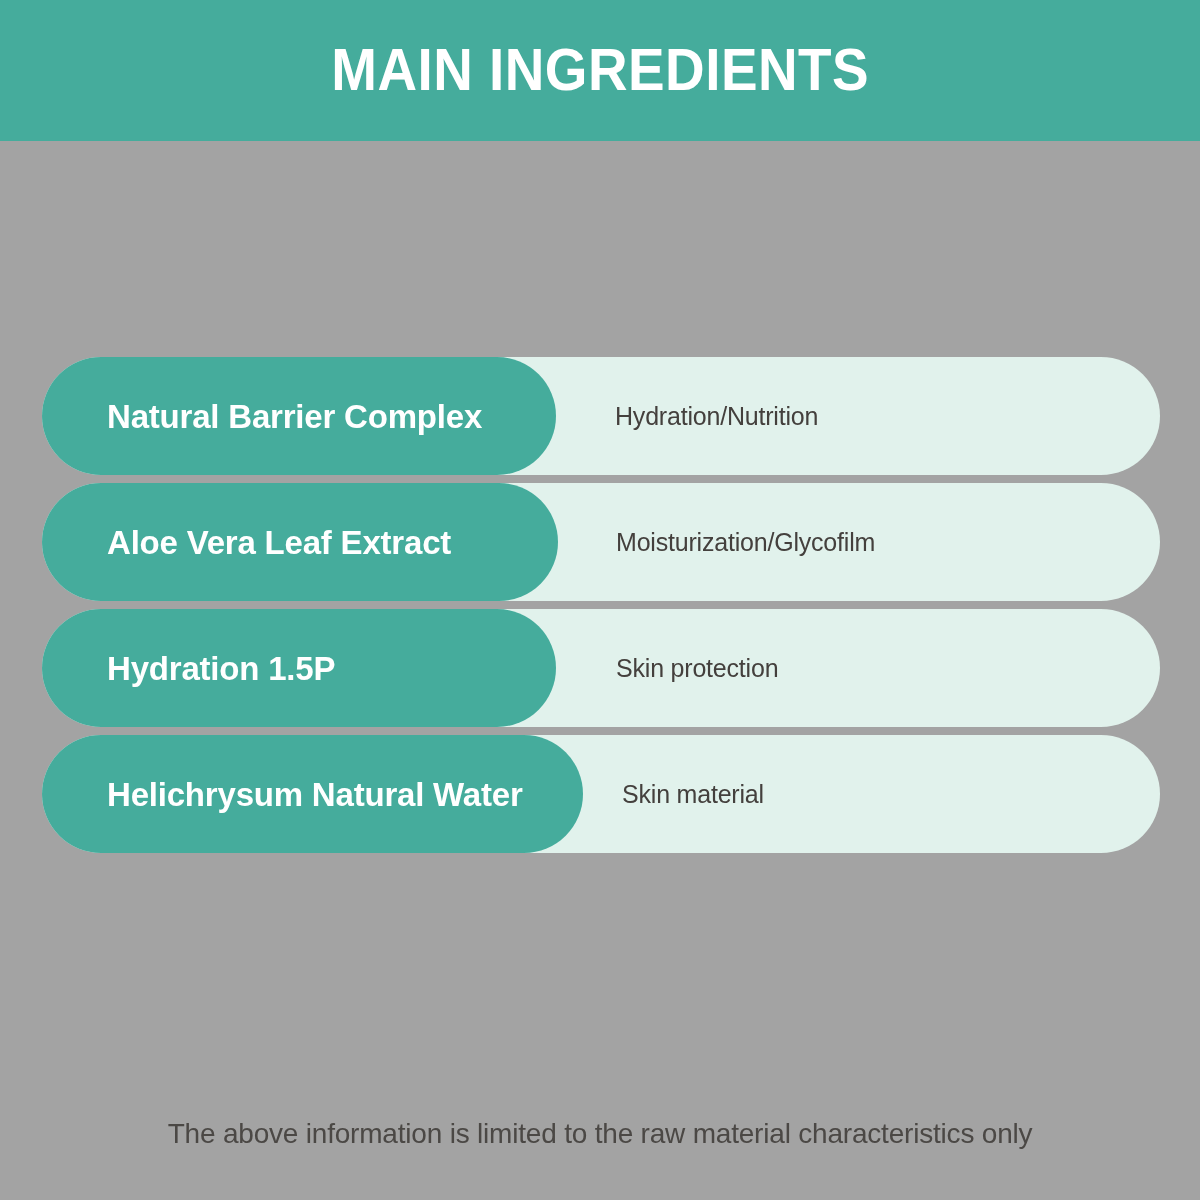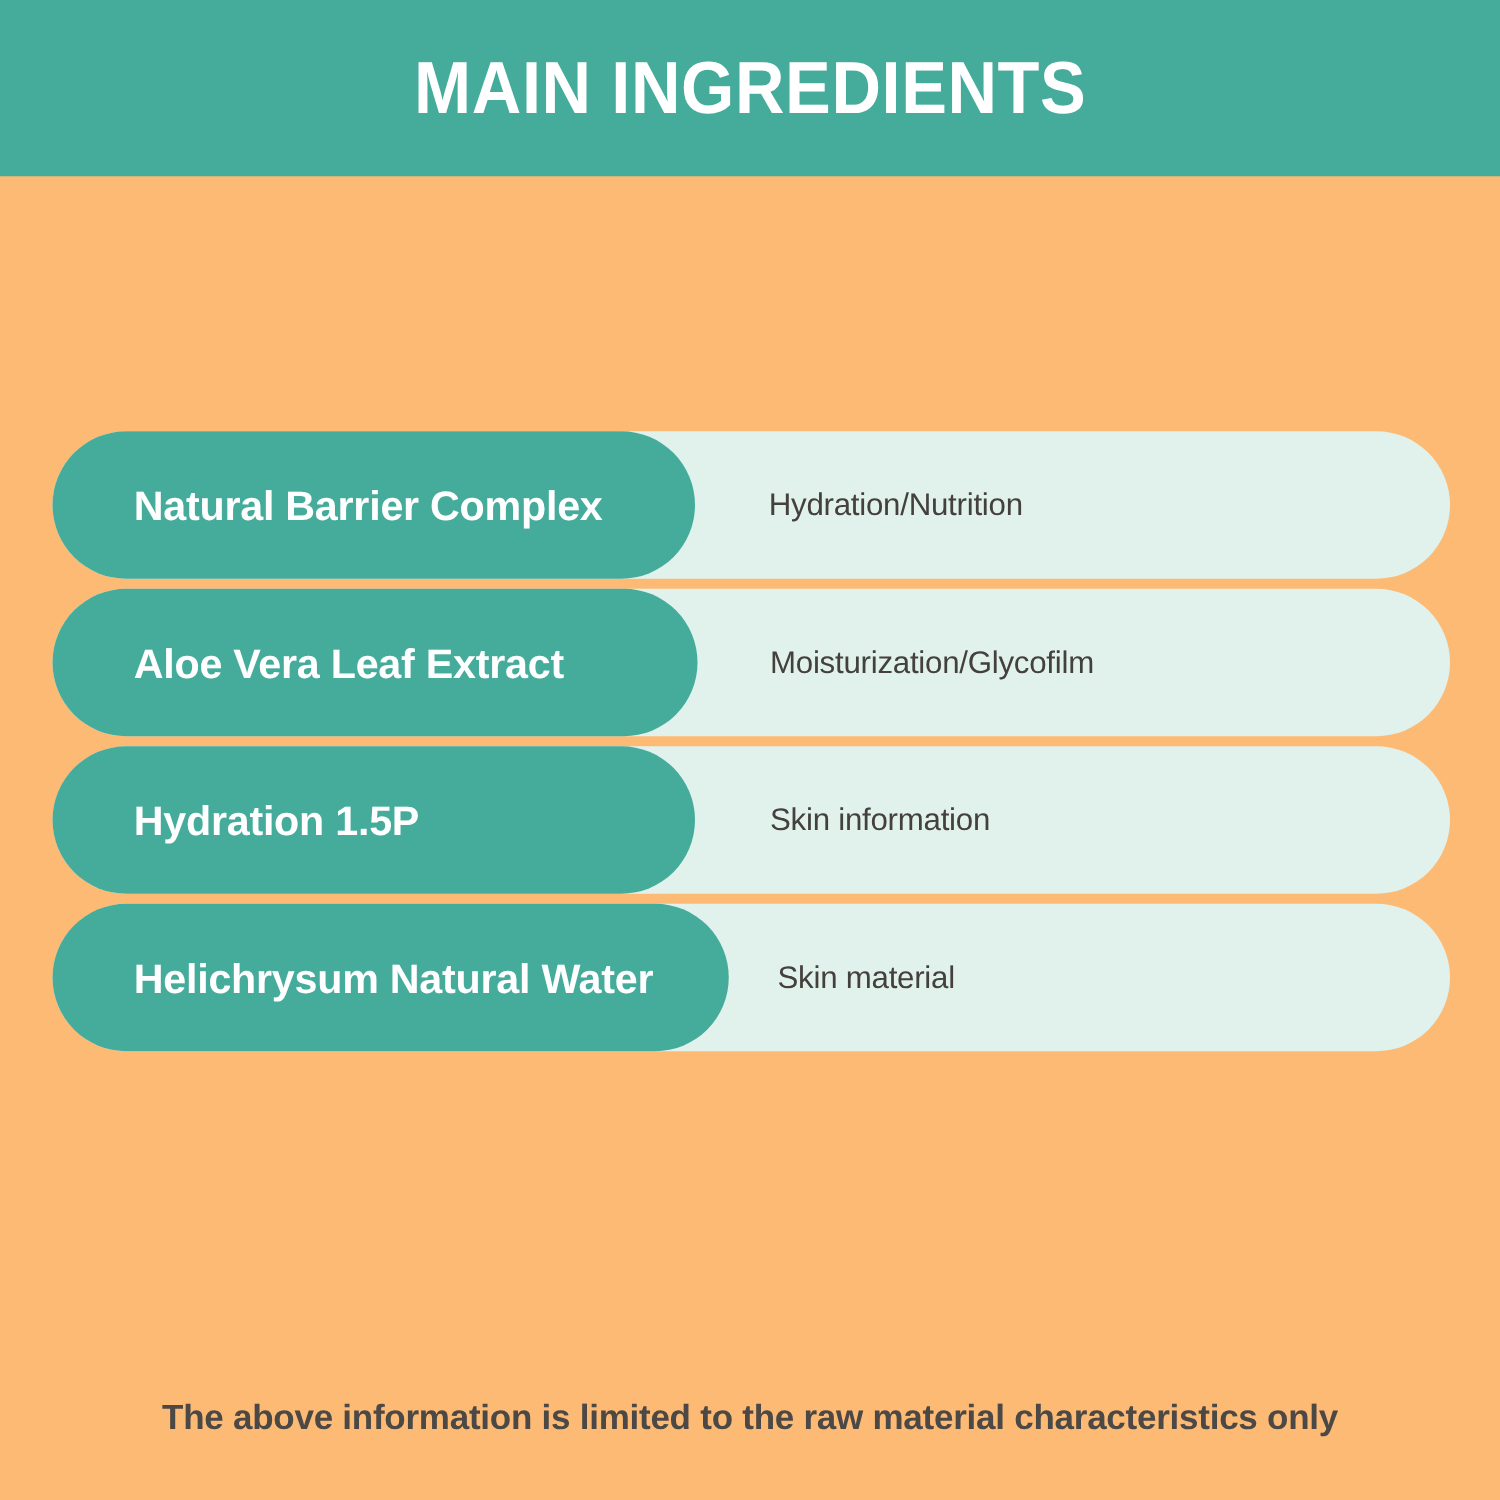--- a/index.html
+++ b/index.html
@@ -12,21 +12,21 @@
     height: 1200px;
     background: #ffffff;
     font-family: "Liberation Sans", sans-serif;
     overflow: hidden;
   }
 
   .page {
     position: relative;
     width: 1200px;
     height: 1200px;
-    background: #fdba74;
+    background: #a3a3a3;
   }
 
   
   .header-bar {
     position: absolute;
     left: 0;
     top: 0;
     width: 1200px;
     height: 141px;
     background: #45ac9c;
@@ -55,20 +55,21 @@
     top: 345px;
     width: 1200px;
   }
 
   .row {
     position: relative;
     width: 1118px;
     margin-left: 42px;
     height: 96px;
     margin-bottom: 30px;
+    margin-top: 12px;
   }
   .row:last-child {
     margin-bottom: 0;
   }
 
   
   .row-bg {
     position: absolute;
     left: 0;
     top: 0;
@@ -131,21 +132,21 @@
   .footnote {
     position: absolute;
     left: 0;
     top: 1117px;
     width: 1200px;
     text-align: center;
   }
   .footnote-text {
     color: #4b4845;
     font-size: 28px;
-    font-weight: bold;
+    font-weight: normal;
     letter-spacing: -0.2px;
     line-height: 1.2;
   }
 </style>
 </head>
 <body>
 
 <div class="page">
 
   <div class="header-bar">
@@ -173,21 +174,21 @@
         <span class="row-benefit-text">Moisturization/Glycofilm</span>
       </div>
     </div>
 
     <div class="row row-2">
       <div class="row-bg"></div>
       <div class="row-name">
         <span class="row-name-text">Hydration 1.5P</span>
       </div>
       <div class="row-benefit">
-        <span class="row-benefit-text">Skin information</span>
+        <span class="row-benefit-text">Skin protection</span>
       </div>
     </div>
 
     <div class="row row-3">
       <div class="row-bg"></div>
       <div class="row-name">
         <span class="row-name-text">Helichrysum Natural Water</span>
       </div>
       <div class="row-benefit">
         <span class="row-benefit-text">Skin material</span>

